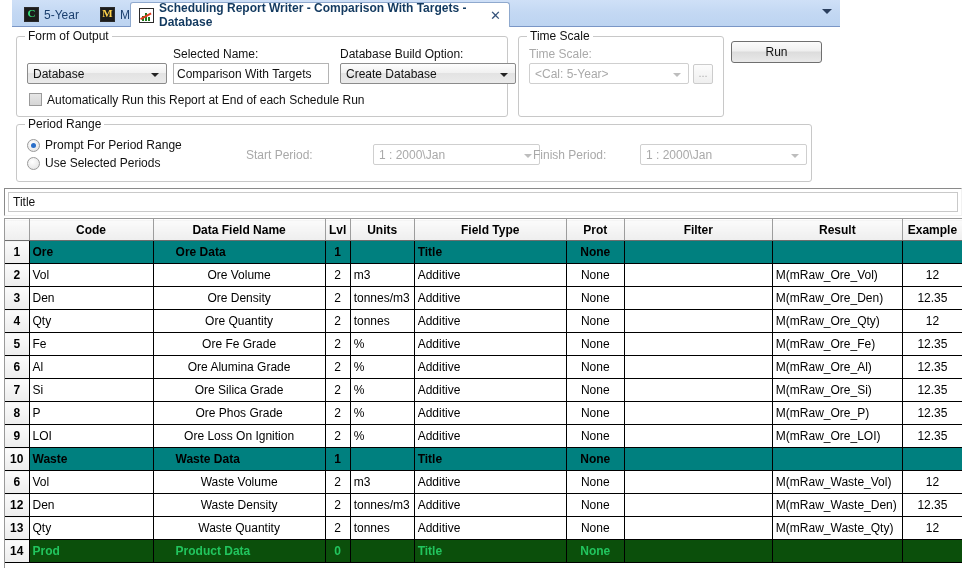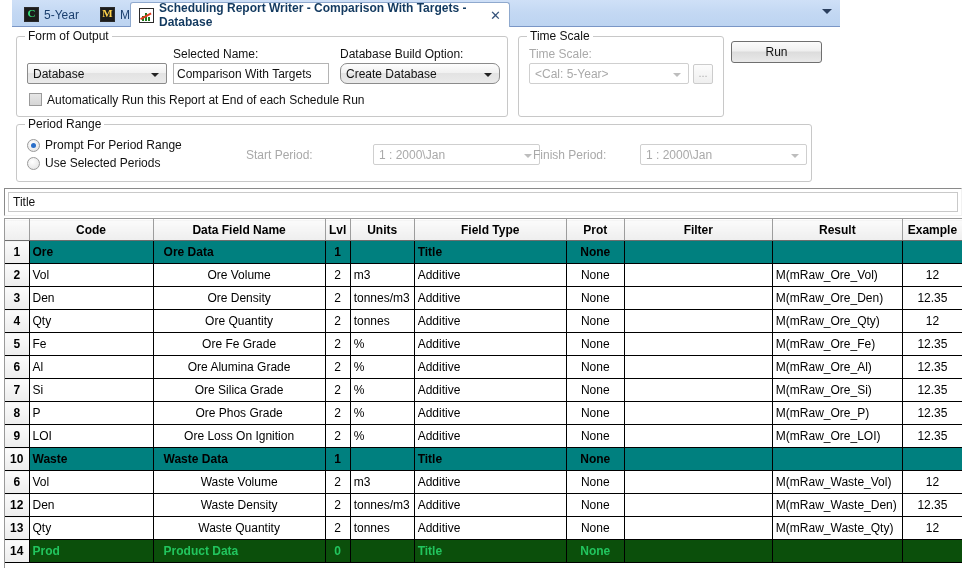--- a/index.html
+++ b/index.html
@@ -203,21 +203,21 @@
   .c-dfn{width:172px;}
   .c-lvl{width:24px;text-align:center;}
   .c-units{width:64px;text-align:left;}
   .c-ftype{width:152px;text-align:left;}
   .c-prot{width:58px;text-align:center;}
   .c-filter{width:148px;text-align:left;}
   .c-result{width:130px;text-align:left;}
   .c-example{width:60px;text-align:center;}
 
   td.c-dfn{text-align:center;}
-  tr.grp-teal td.c-dfn, tr.grp-green td.c-dfn{text-align:left;padding-left:10px;}
+  tr.grp-teal td.c-dfn, tr.grp-green td.c-dfn{text-align:left;padding-left:22px;}
   tr.grp-teal td.c-prot, tr.grp-green td.c-prot{text-align:center;}
 </style>
 </head>
 <body>
 
 <div class="app">
 
   <div class="tabstrip">
 
     <div class="tab inactive" style="left:4px;width:72px;">
@@ -254,21 +254,21 @@
         <span>Database</span>
         <span class="arrow"></span>
       </div>
 
       <span class="lbl" style="left:156px;top:10px;">Selected Name:</span>
       <div class="tbox" style="left:156px;top:26px;width:156px;">
         <span>Comparison With Targets</span>
       </div>
 
       <span class="lbl" style="left:323px;top:10px;">Database Build Option:</span>
-      <div class="combo" style="left:323px;top:26px;width:160px;border-radius:7px;">
+      <div class="combo" style="left:323px;top:26px;width:176px;">
         <span>Create Database</span>
         <span class="arrow"></span>
       </div>
 
       <div class="cbox" style="left:12px;top:56px;"></div>
       <span class="lbl" style="left:30px;top:56px;">Automatically Run this Report at End of each Schedule Run</span>
     </div>
 
     <div class="grp" style="left:518px;top:8px;width:204px;height:79px;">
       <span class="grplabel">Time Scale</span>

